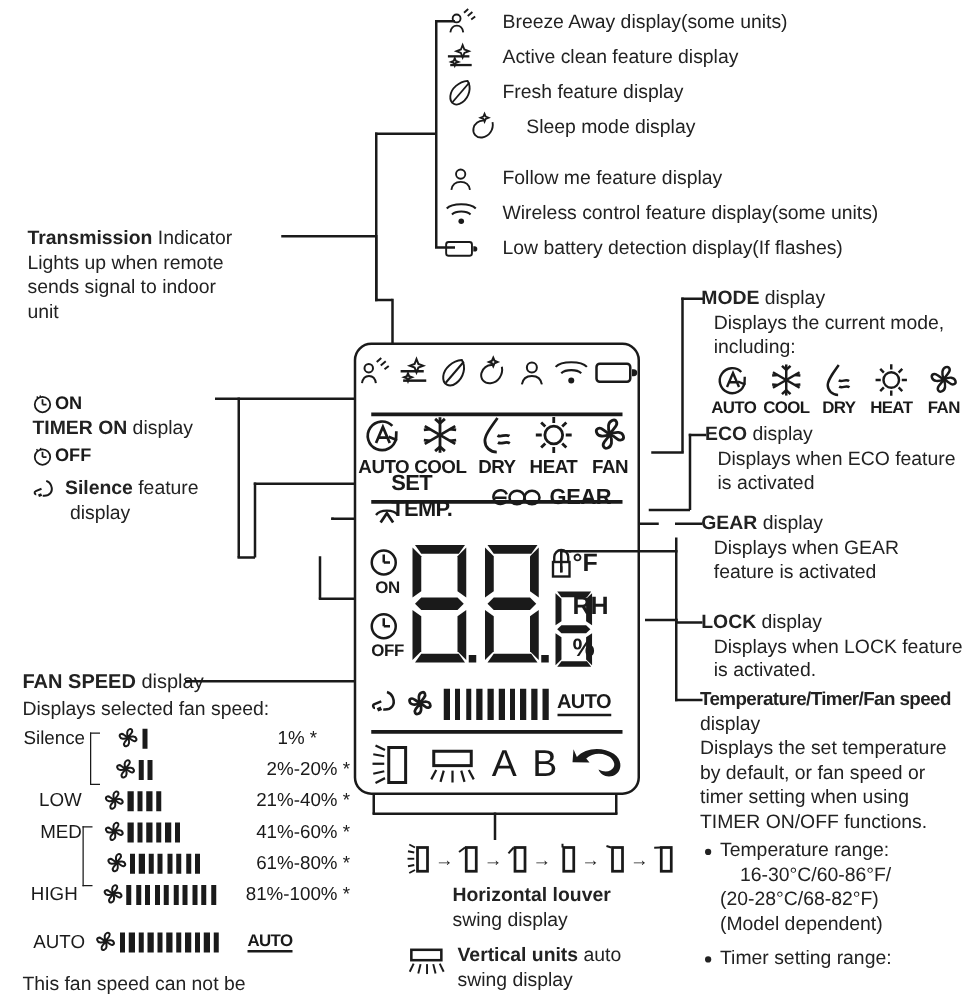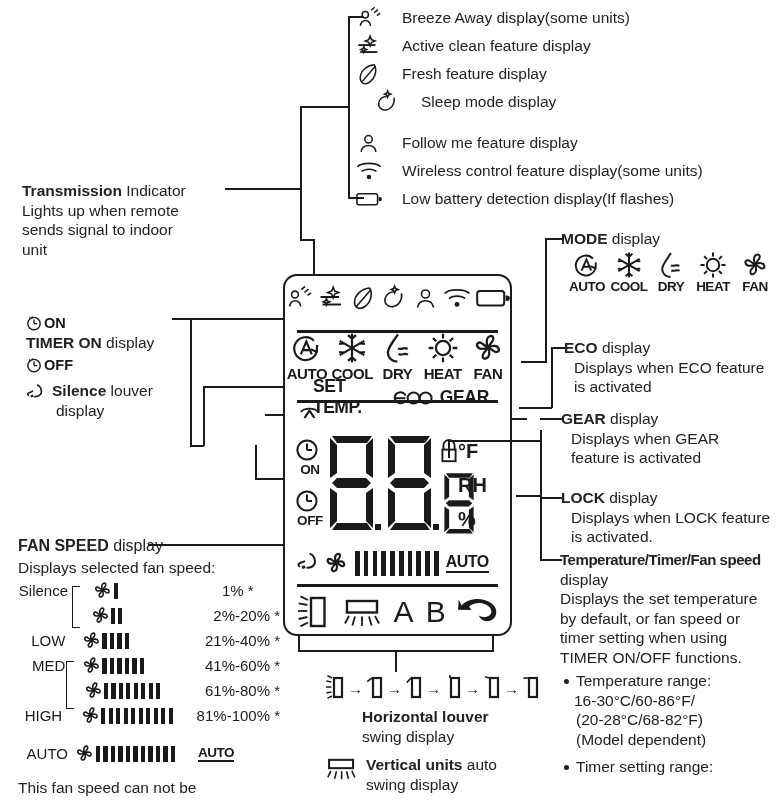--- a/index.html
+++ b/index.html
@@ -204,21 +204,21 @@
     </svg>
     <span class="bold" style="font-size:14.5px">OFF</span>
   </div>
 
   <div style="display:flex;align-items:flex-start;gap:6px;margin-top:6px;">
     <svg width="20" height="18" viewBox="0 0 20 18" style="margin-top:2px">
       <path d="M3 12.5 c-1.4 0 -1.9 -2 -.4 -2.6 l4.6 -1.9" stroke="#1a1a1a" stroke-width="1.6" fill="none"></path>
       <path d="M4.4 12.6 l2.4 -1.1 1 2.1 -2.6 .9z" fill="#1a1a1a"></path>
       <path d="M8.2 13.6 c5.6 .6 8.6 -3.2 6.6 -8.4 -.7 -1.8 -2.2 -3 -3.8 -3.5" stroke="#1a1a1a" stroke-width="1.6" fill="none"></path>
     </svg>
-    <div class="t"><b>Silence</b><span> louver</span><br><span style="margin-left:4px">display</span></div>
+    <div class="t"><b>Silence</b><span> feature</span><br><span style="margin-left:4px">display</span></div>
   </div>
 </div>
 
 <div class="ln lnh" style="left:172px; top:318px; width:120px;"></div>
 <div class="ln lnv" style="left:190px; top:318px; height:128px;"></div>
 <div class="ln lnh" style="left:190px; top:445px; width:14px;"></div>
 <div class="ln lnv" style="left:203px; top:386px; height:60px;"></div>
 <div class="ln lnh" style="left:203px; top:386px; width:88px;"></div>
 <div class="ln lnv" style="left:290px; top:386px; height:4px;"></div>
 <div class="ln lnh" style="left:265px; top:414px; width:20px;"></div>
@@ -689,20 +689,21 @@
     </span>
   </div>
 </div>
 
 <div class="ln lnh" style="left:545px; top:238px; width:18px;"></div>
 <div class="ln lnv" style="left:545px; top:238px; height:124px;"></div>
 <div class="ln lnh" style="left:521px; top:361px; width:26px;"></div>
 
 <div class="abs" style="left:561px; top:229px; width:215px;">
   <div class="t"><b>MODE</b><span> display</span></div>
+  <div class="t" style="margin-left:10px;width:206px">Displays the current mode, including:</div>
   <div id="right-mode-icons" style="display:flex;gap:0px;margin-left:5px;margin-top:2px">
         <div style="width: 42px; text-align: center;">
           <div style="display:flex;justify-content:center">
             <svg width="28" height="28" viewBox="0 0 28 26">
               <g fill="none" stroke="#1a1a1a" stroke-width="1.9">
         <path d="M20 6.6 A10 10 0 1 0 22.6 15.6"></path>
         <path d="M22.8 10.4 L22.6 16.4 17.4 14.2" stroke-linejoin="round"></path>
         <path d="M8.6 18.6 L13.4 7.4 18.2 18.6 M10.6 14.8 H16.2"></path>
               </g>
             </svg>
@@ -794,21 +795,21 @@
 <div class="ln lnv" style="left:540px; top:495px; height:66px;"></div>
 <div class="ln lnh" style="left:516px; top:495px; width:26px;"></div>
 
 <div class="abs" style="left:560px; top:550px; width:216px;">
   <div class="t bold" style="font-size:15px;letter-spacing:-0.45px">Temperature/Timer/Fan speed</div>
   <div class="t">display</div>
   <div class="t" style="width:216px">Displays the set temperature by default, or fan speed or timer setting when using TIMER ON/OFF functions.</div>
   <div style="position:relative;margin-top:4px">
     <span class="bul" style="left:4px; top:8px;"></span>
     <div class="t" style="margin-left:16px">Temperature range:</div>
-    <div class="t" style="margin-left:14px">16-30°C/60-86°F/</div>
+    <div class="t" style="margin-left:32px">16-30°C/60-86°F/</div>
     <div class="t" style="margin-left:16px">(20-28°C/68-82°F)</div>
     <div class="t" style="margin-left:16px">(Model dependent)</div>
   </div>
   <div style="position:relative;margin-top:8px">
     <span class="bul" style="left:4px; top:8px;"></span>
     <div class="t" style="margin-left:16px">Timer setting range:</div>
   </div>
 </div>
 
 <div class="ln lnh" style="left:298px; top:650px; width:196px;"></div>

